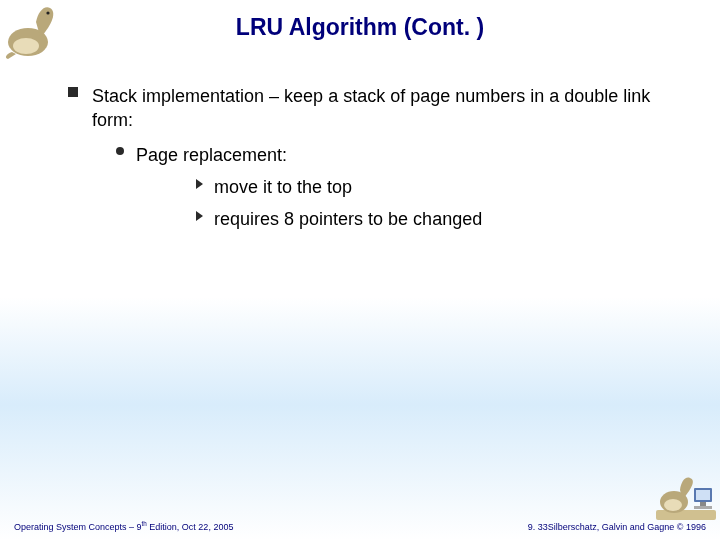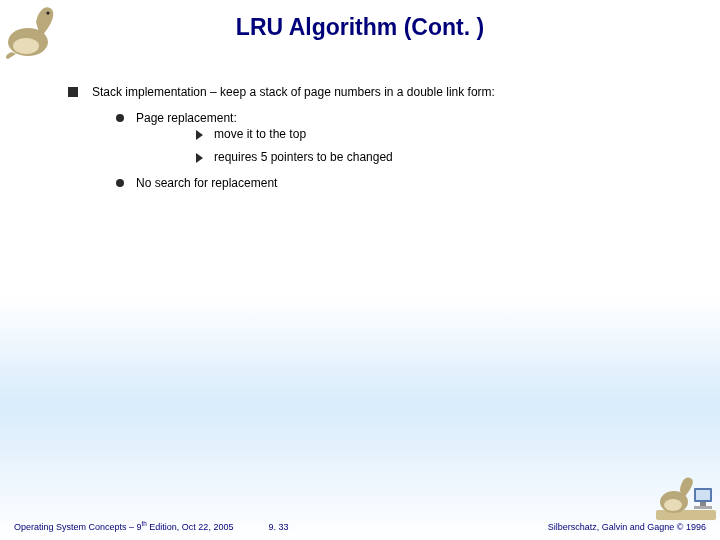--- a/index.html
+++ b/index.html
@@ -35,21 +35,21 @@
     position: absolute;
     right: 2px;
     bottom: 18px;
     width: 64px;
     height: 48px;
   }
   .dino-body { fill: #b9a87a; }
   .dino-belly { fill: #e8dcb8; }
   .content {
     padding: 26px 50px 0 68px;
-    font-size: 12px;
+    font-size: 18px;
     color: #000;
     line-height: 1.35;
   }
   .li-square {
     position: relative;
     padding-left: 24px;
     margin-bottom: 14px;
   }
   .li-square::before {
     content: "";
@@ -74,20 +74,21 @@
     top: 4px;
     width: 8px;
     height: 8px;
     border-radius: 50%;
     background: #2a2a2a;
   }
   .li-arrow {
     position: relative;
     padding-left: 18px;
     margin-left: 60px;
+    margin-top: 8px;
     margin-bottom: 6px;
   }
   .li-arrow::before {
     content: "";
     position: absolute;
     left: 0;
     top: 4px;
     width: 0;
     height: 0;
     border-top: 5px solid transparent;
@@ -102,21 +103,21 @@
     padding: 0 14px;
     display: flex;
     justify-content: space-between;
     align-items: flex-end;
     font-size: 9px;
     color: #00007a;
   }
   .footer-left, .footer-right { white-space: nowrap; }
   .footer-center {
     flex: 1;
-    text-align: left;
+    text-align: right;
     color: #00007a;
     padding-left: 35px;
   }
   sup { font-size: 0.7em; }
 </style>
 </head>
 <body>
 
 <div class="header">
   <svg class="dino-top" viewBox="0 0 64 58">
@@ -133,27 +134,24 @@
   <div class="li-square">
     <span>Stack implementation – keep a stack of page numbers in a double link form:</span>
 
     <div class="li-dot">
       <span>Page replacement:</span>
 
       <div class="li-arrow">
         <span>move it to the top</span>
       </div>
       <div class="li-arrow">
-        <span>requires 5 pointers to be changed</span>
+        <span>requires 8 pointers to be changed</span>
       </div>
     </div>
 
-    <div class="li-dot">
-      <span>No search for replacement</span>
-    </div>
   </div>
 </div>
 
 <svg class="dino-bottom" viewBox="0 0 64 48">
   <rect fill="#d0c090" x="2" y="36" width="60" height="10" rx="2"></rect>
   <ellipse class="dino-body" cx="20" cy="28" rx="14" ry="11"></ellipse>
   <path class="dino-body" d="M30 24 C38 14 42 6 36 4 C31 2 27 8 26 16 L28 24 Z"></path>
   <ellipse class="dino-belly" cx="19" cy="31" rx="9" ry="6"></ellipse>
   <rect fill="#5878b0" x="40" y="14" width="18" height="14" rx="1"></rect>
   <rect fill="#cfe0f5" x="42" y="16" width="14" height="10"></rect>

